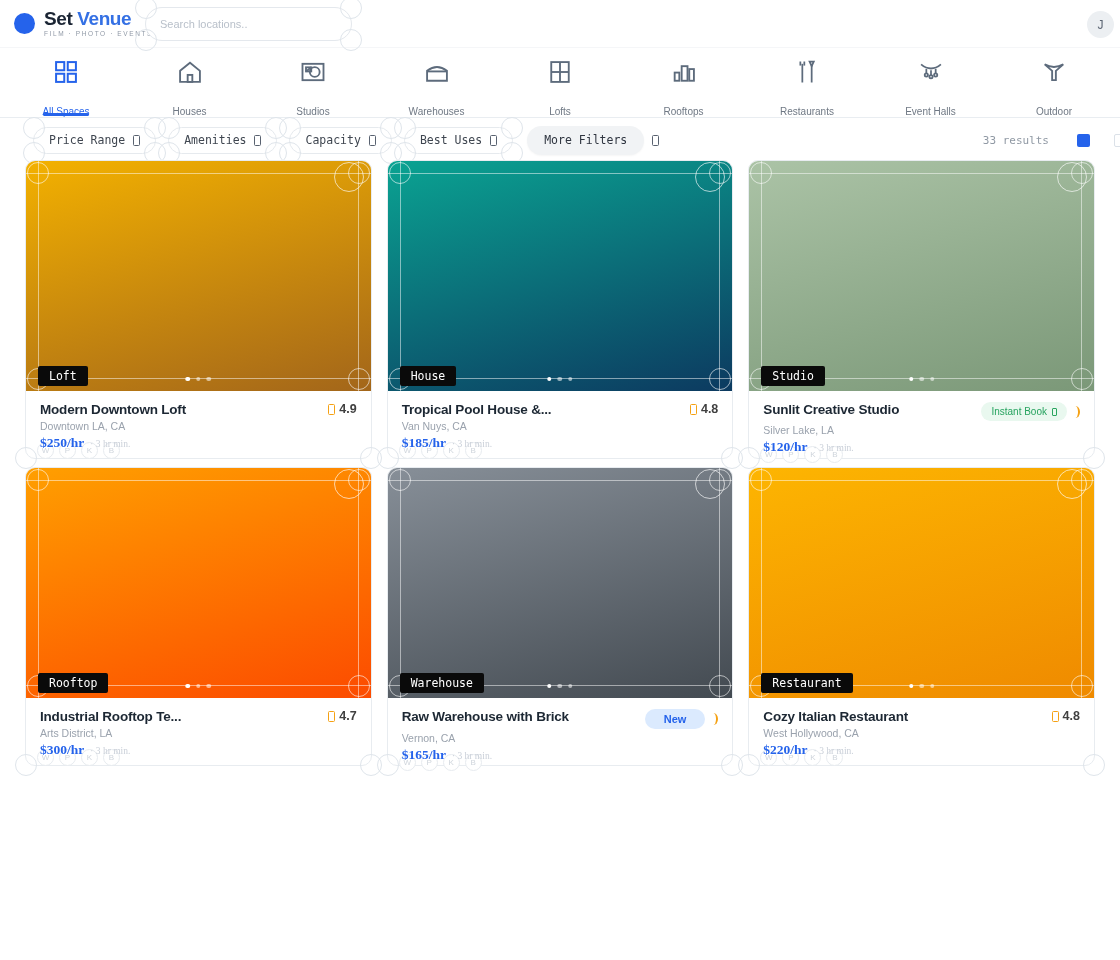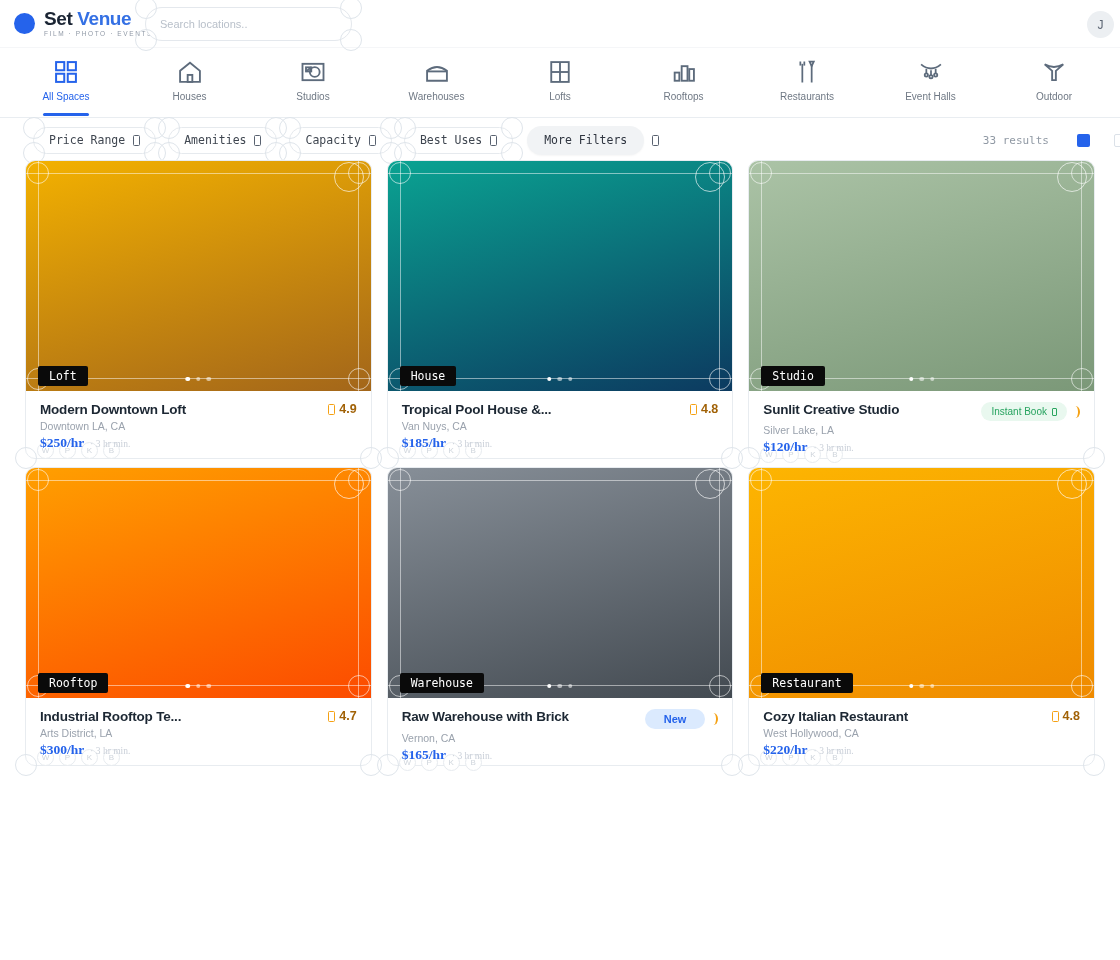--- a/index.html
+++ b/index.html
@@ -20,21 +20,21 @@
   .brand-first { color: #1a2433; }
   .brand-second { color: #3470e4; }
   .tagline { font-size: 6.5px; color: #9099a6; letter-spacing: 1.6px; margin-top: 3px; }
   .search-box { position: absolute; left: 145px; top: 7px; width: 207px; height: 34px; border: 1px solid #e4e8ed; border-radius: 17px; display: flex; align-items: center; padding: 0 14px; background: #fff; }
   .search-box input { border: none; outline: none; width: 100%; font-size: 11px; color: #6a7280; font-family: "Liberation Sans", sans-serif; background: transparent; }
   .search-box input::placeholder { color: #b9c0ca; }
   .avatar { position: absolute; right: 6px; top: 11px; width: 27px; height: 27px; border-radius: 50%; background: #eceff2; color: #5a6472; font-size: 12px; display: flex; align-items: center; justify-content: center; cursor: pointer; }
 
   
   .catnav { height: 70px; border-bottom: 1px solid #e9edf1; display: flex; justify-content: space-between; padding: 0 20px; }
-  .nav-item { width: 92px; display: flex; flex-direction: column; align-items: center; padding-top: 10px; position: relative; cursor: pointer; color: #5d6b7c; }
+  .nav-item { width: 92px; display: flex; flex-direction: column; align-items: center; padding-top: 10px; position: relative; cursor: pointer; color: #5d6b7c; justify-content: space-between; }
   .nav-item svg { width: 28px; height: 28px; }
   .nav-label { font-size: 10px; color: #6f7884; margin-top: 5px; white-space: nowrap; }
   .nav-item.active { color: #2563eb; }
   .nav-item.active .nav-label { color: #2563eb; }
   .nav-underline { display: none; }
   .nav-item.active .nav-underline { display: block; position: absolute; bottom: 1px; left: 50%; transform: translateX(-50%); width: 46px; height: 3.5px; border-radius: 2px; background: #2563eb; }
 
   
   .filterbar { height: 38px; display: flex; align-items: center; gap: 12px; padding: 6px 0 0 33px; position: relative; }
   .pill { position: relative; border: 1px solid #e6eaee; border-radius: 16px; height: 27px; padding: 0 15px; display: inline-flex; align-items: center; gap: 8px; font-family: "DejaVu Sans Mono", monospace; font-size: 11.5px; color: #3f4650; background: #fff; cursor: pointer; }
@@ -58,21 +58,21 @@
   .inset-rect { position: absolute; top: 12px; left: 12px; right: 12px; bottom: 12px; pointer-events: none; }
   .fav-circle { position: absolute; top: 1px; right: 7px; width: 30px; height: 30px; border: 1px solid rgba(255,255,255,0.65); border-radius: 50%; }
   .category-tag { position: absolute; left: 12px; bottom: 5px; background: #0a0a0a; color: #ffffff; font-family: "DejaVu Sans Mono", monospace; font-size: 11.5px; padding: 3px 11px; border-radius: 2px; }
   .dots { position: absolute; bottom: 10px; left: 50%; transform: translateX(-50%); display: flex; gap: 6px; }
   .dot { width: 4.5px; height: 4.5px; border-radius: 50%; background: rgba(255,255,255,0.55); }
   .dot.on { background: #ffffff; }
 
   .card-info { padding: 11px 14px 0; }
   .info-top { display: flex; justify-content: space-between; align-items: flex-start; }
   .venue-title { font-size: 13.5px; font-weight: bold; color: #1c2733; letter-spacing: -0.2px; }
-  .rating { display: flex; align-items: center; gap: 4px; color: #a16207; font-weight: bold; font-size: 12.5px; flex: none; }
+  .rating { display: flex; align-items: center; gap: 4px; color: #404040; font-weight: bold; font-size: 12.5px; flex: none; }
   .tofu-star { display: inline-block; width: 7px; height: 11px; border: 1.5px solid #f5a113; border-radius: 1.5px; }
   .badge-wrap { display: flex; align-items: center; gap: 3px; flex: none; }
   .badge { display: inline-flex; align-items: center; gap: 5px; }
   .badge-instant { background: #e9f8ef; color: #27a35f; font-size: 10px; padding: 4px 10px; border-radius: 11px; }
   .tofu-green { display: inline-block; width: 5px; height: 8px; border: 1px solid #2aa55f; border-radius: 1px; }
   .badge-new { background: #dbeafe; color: #2563eb; font-size: 11px; font-weight: bold; padding: 4px 19px; border-radius: 12px; }
   .arc { width: 9px; height: 12px; border-right: 2.5px solid #f5a113; border-radius: 50%; margin-left: 1px; }
   .venue-location { font-size: 10.5px; color: #9aa2ad; margin-top: 3px; }
   .price-row { margin-top: 3px; position: relative; z-index: 1; display: flex; align-items: baseline; gap: 6px; font-family: Liberation Serif, serif; }
   .venue-price { color: #2563eb; font-weight: bold; font-size: 13.5px; }

